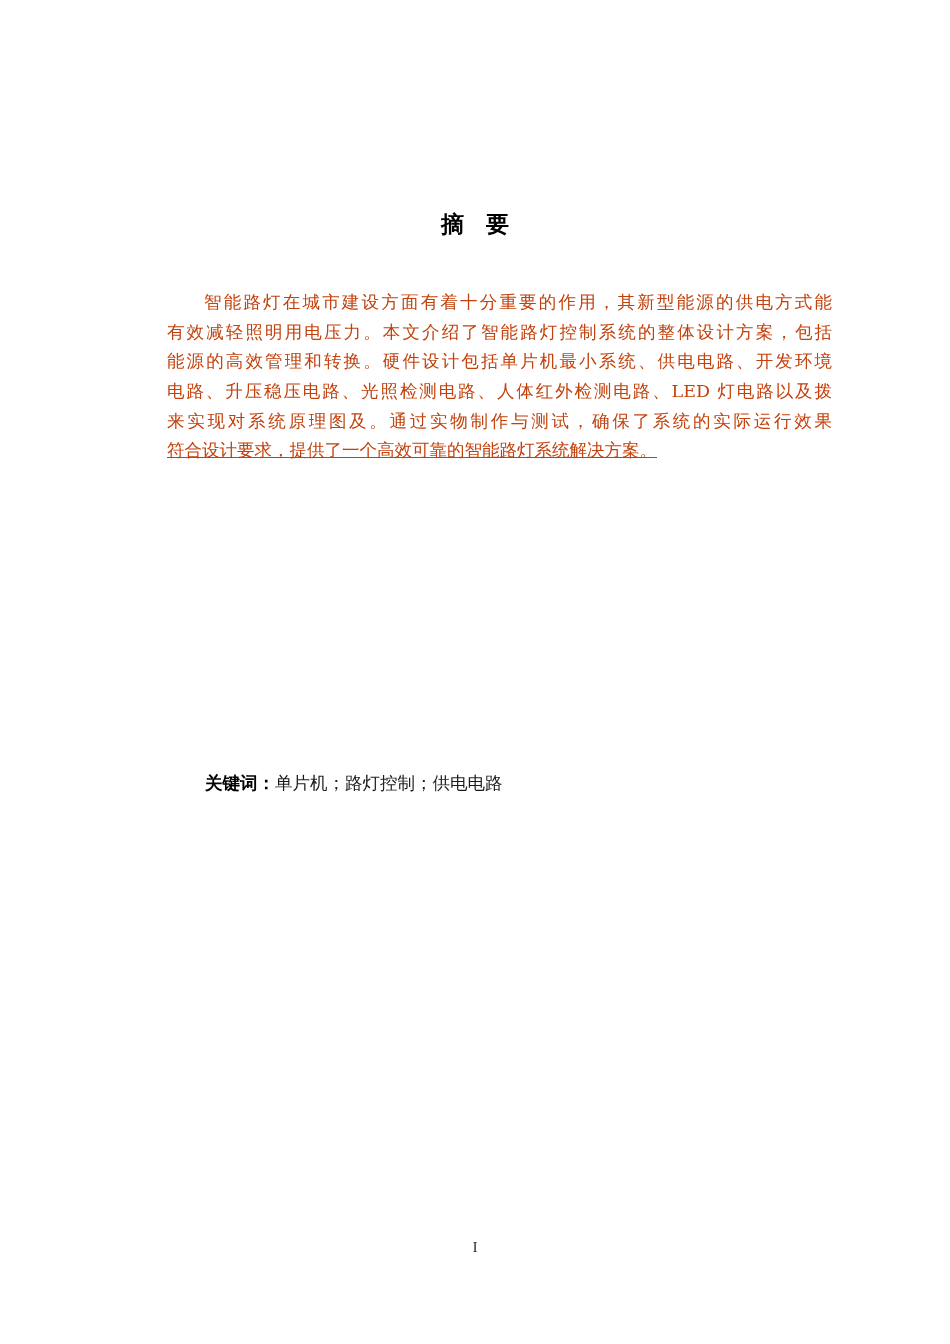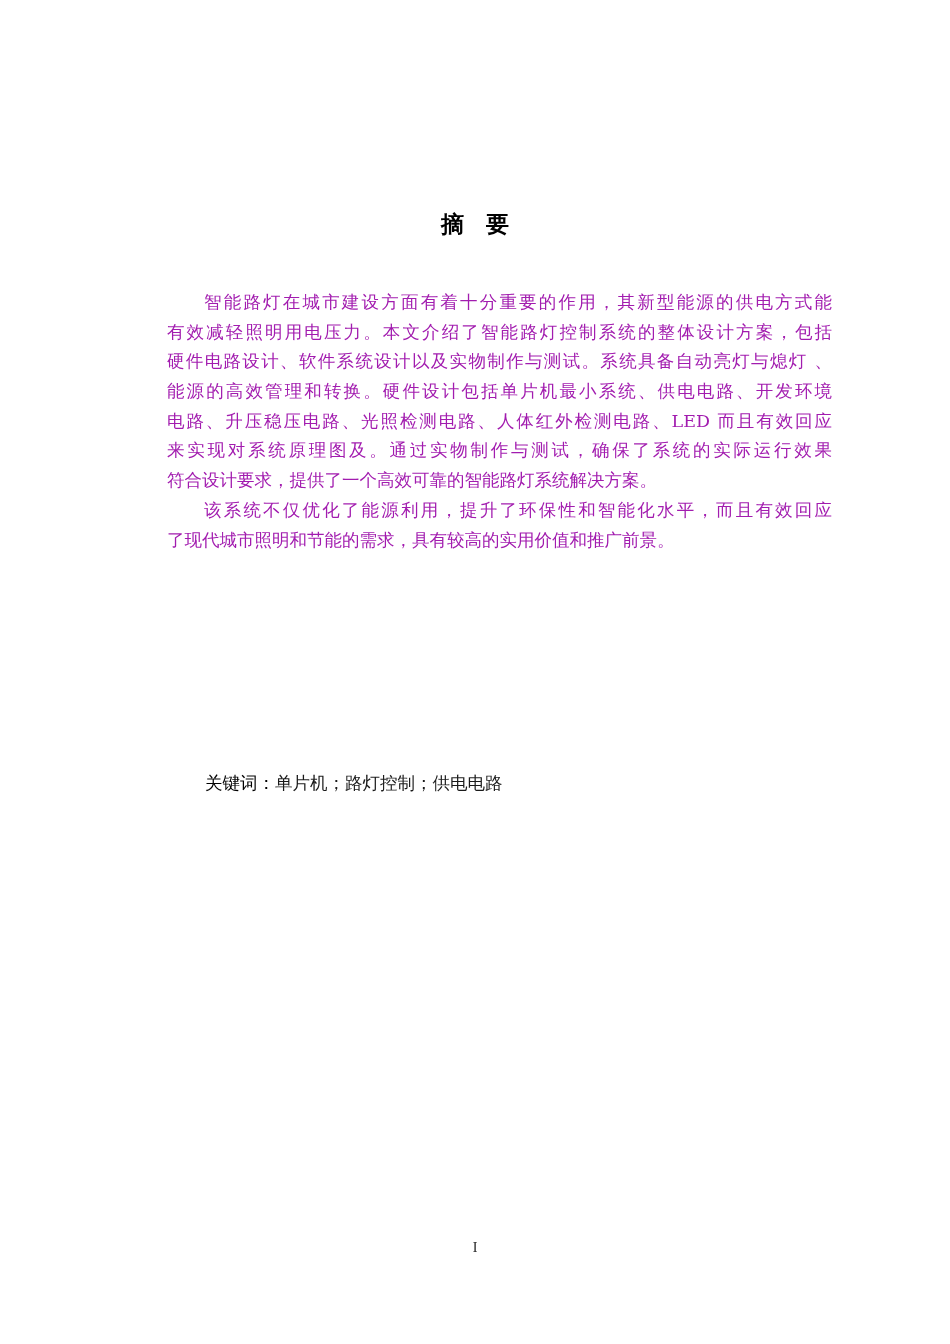--- a/index.html
+++ b/index.html
@@ -35,47 +35,48 @@
       line-height: 32px;
     }
     .title .gap { display: inline-block; width: 22px; }
     .body {
       position: absolute;
       left: 167px;
       top: 288px;
       width: 665px;
       font-size: 17.5px;
       line-height: 29.7px;
-      color: #a21caf;
+      color: #c2410c;
     }
     .line {
       white-space: nowrap;
       text-align: justify;
       text-align-last: justify;
       height: 29.7px;
       overflow: visible;
     }
     .line.last {
       text-align-last: left;
+      text-decoration: underline;
     }
     .line.indent {
       padding-left: 37px;
     }
     .keywords {
       position: absolute;
       left: 205px;
       top: 769px;
       font-size: 17.5px;
       line-height: 28px;
       color: #1a1a1a;
       white-space: nowrap;
     }
     .keywords .kw-label {
       font-family: "DejaVu Sans", "Liberation Sans", sans-serif;
-      font-weight: normal;
+      font-weight: bold;
       color: #000;
     }
     .page-number {
       position: absolute;
       top: 1240px;
       left: 0;
       width: 100%;
       text-align: center;
       font-family: "Liberation Serif", "DejaVu Serif", serif;
       font-size: 14px;
@@ -88,29 +89,24 @@
 <div class="page">
 
   <div class="title">
     <span>摘</span><span class="gap"></span><span>要</span>
   </div>
 
   <div class="body">
     <div>
       <div class="line indent">智能路灯在城市建设方面有着十分重要的作用，其新型能源的供电方式能</div>
       <div class="line">有效减轻照明用电压力。本文介绍了智能路灯控制系统的整体设计方案，包括</div>
-      <div class="line">硬件电路设计、软件系统设计以及实物制作与测试。系统具备自动亮灯与熄灯 、</div>
       <div class="line">能源的高效管理和转换。硬件设计包括单片机最小系统、供电电路、开发环境</div>
-      <div class="line">电路、升压稳压电路、光照检测电路、人体红外检测电路、LED 而且有效回应</div>
+      <div class="line">电路、升压稳压电路、光照检测电路、人体红外检测电路、LED 灯电路以及拨</div>
       <div class="line">来实现对系统原理图及。通过实物制作与测试，确保了系统的实际运行效果</div>
       <div class="line last">符合设计要求，提供了一个高效可靠的智能路灯系统解决方案。</div>
-    </div>
-    <div>
-      <div class="line indent">该系统不仅优化了能源利用，提升了环保性和智能化水平，而且有效回应</div>
-      <div class="line last">了现代城市照明和节能的需求，具有较高的实用价值和推广前景。</div>
     </div>
   </div>
 
   <div class="keywords">
     <span class="kw-label">关键词：</span><span>单片机；路灯控制；供电电路</span>
   </div>
 
   <div class="page-number">I</div>
 
 </div>

